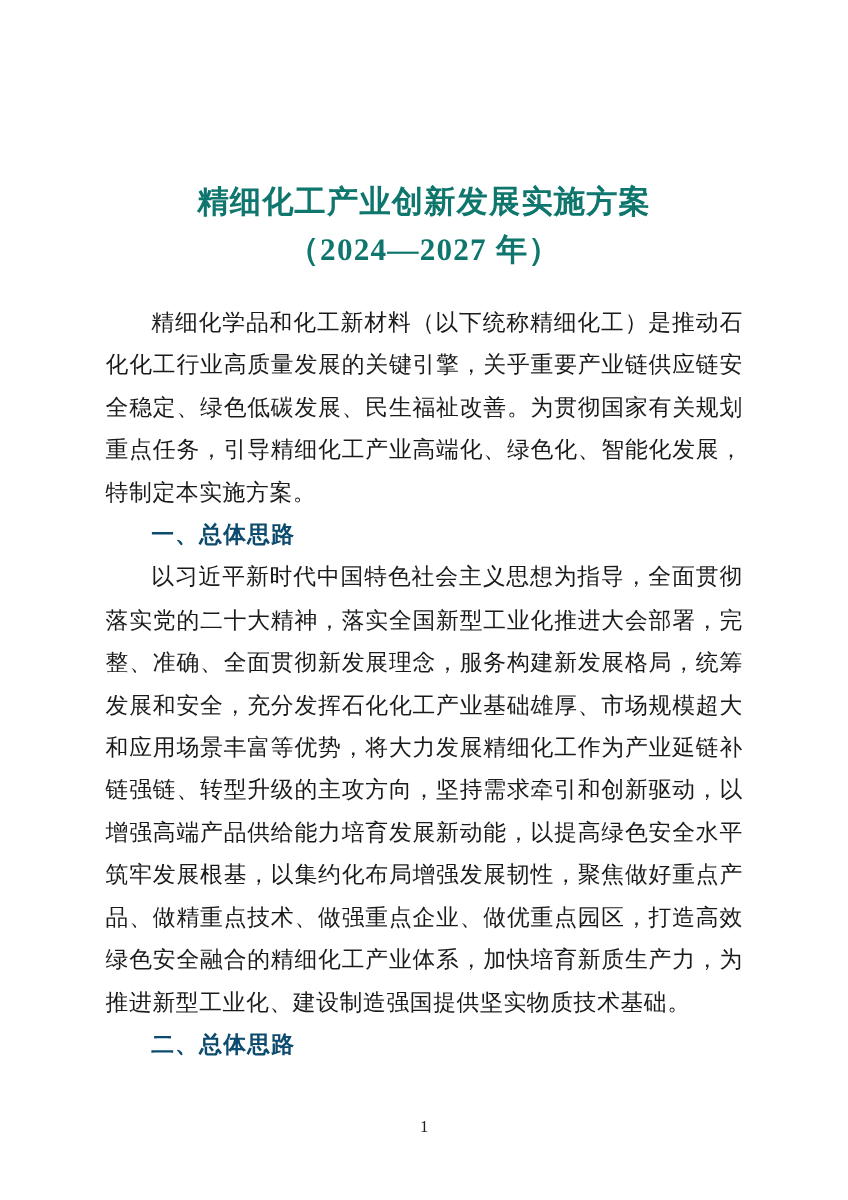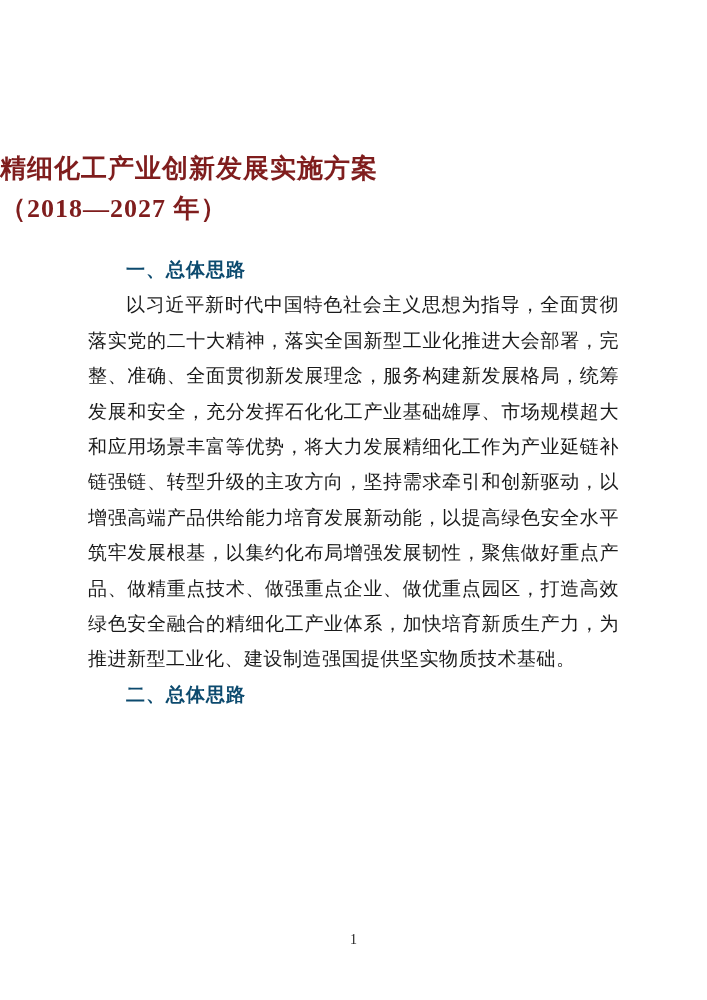--- a/index.html
+++ b/index.html
@@ -18,26 +18,26 @@
     .page {
       position: absolute;
       inset: 0;
       background: #ffffff;
     }
     .title-block {
       position: absolute;
       top: 149px;
       left: 0;
       width: 707px;
-      text-align: left;
+      text-align: center;
       font-weight: 700;
       font-size: 26px;
       line-height: 40px;
       letter-spacing: 1px;
-      color: #7f1d1d;
+      color: #0f766e;
       font-family: "Liberation Serif", "DejaVu Serif", serif;
     }
     .content {
       position: absolute;
       top: 252px;
       left: 88px;
       width: 531px;
       font-size: 19px;
       line-height: 35.4px;
       text-align: justify;
@@ -69,24 +69,25 @@
       font-family: "Liberation Serif", "DejaVu Serif", serif;
     }
   </style>
 </head>
 <body>
 
 <div class="page">
 
   <div class="title-block">
     <div>精细化工产业创新发展实施方案</div>
-    <div>（2018—2027 年）</div>
+    <div>（2024—2027 年）</div>
   </div>
 
   <div class="content">
+    <p class="para">精细化学品和化工新材料（以下统称精细化工）是推动石化化工行业高质量发展的关键引擎，关乎重要产业链供应链安全稳定、绿色低碳发展、民生福祉改善。为贯彻国家有关规划重点任务，引导精细化工产业高端化、绿色化、智能化发展，特制定本实施方案。</p>
     <h2 class="heading">一、总体思路</h2>
     <p class="para">以习近平新时代中国特色社会主义思想为指导，全面贯彻落实党的二十大精神，落实全国新型工业化推进大会部署，完整、准确、全面贯彻新发展理念，服务构建新发展格局，统筹发展和安全，充分发挥石化化工产业基础雄厚、市场规模超大和应用场景丰富等优势，将大力发展精细化工作为产业延链补链强链、转型升级的主攻方向，坚持需求牵引和创新驱动，以增强高端产品供给能力培育发展新动能，以提高绿色安全水平筑牢发展根基，以集约化布局增强发展韧性，聚焦做好重点产品、做精重点技术、做强重点企业、做优重点园区，打造高效绿色安全融合的精细化工产业体系，加快培育新质生产力，为推进新型工业化、建设制造强国提供坚实物质技术基础。</p>
     <h2 class="heading">二、总体思路</h2>
   </div>
 
   <div class="page-number">1</div>
 
 </div>
 
 </body></html>

